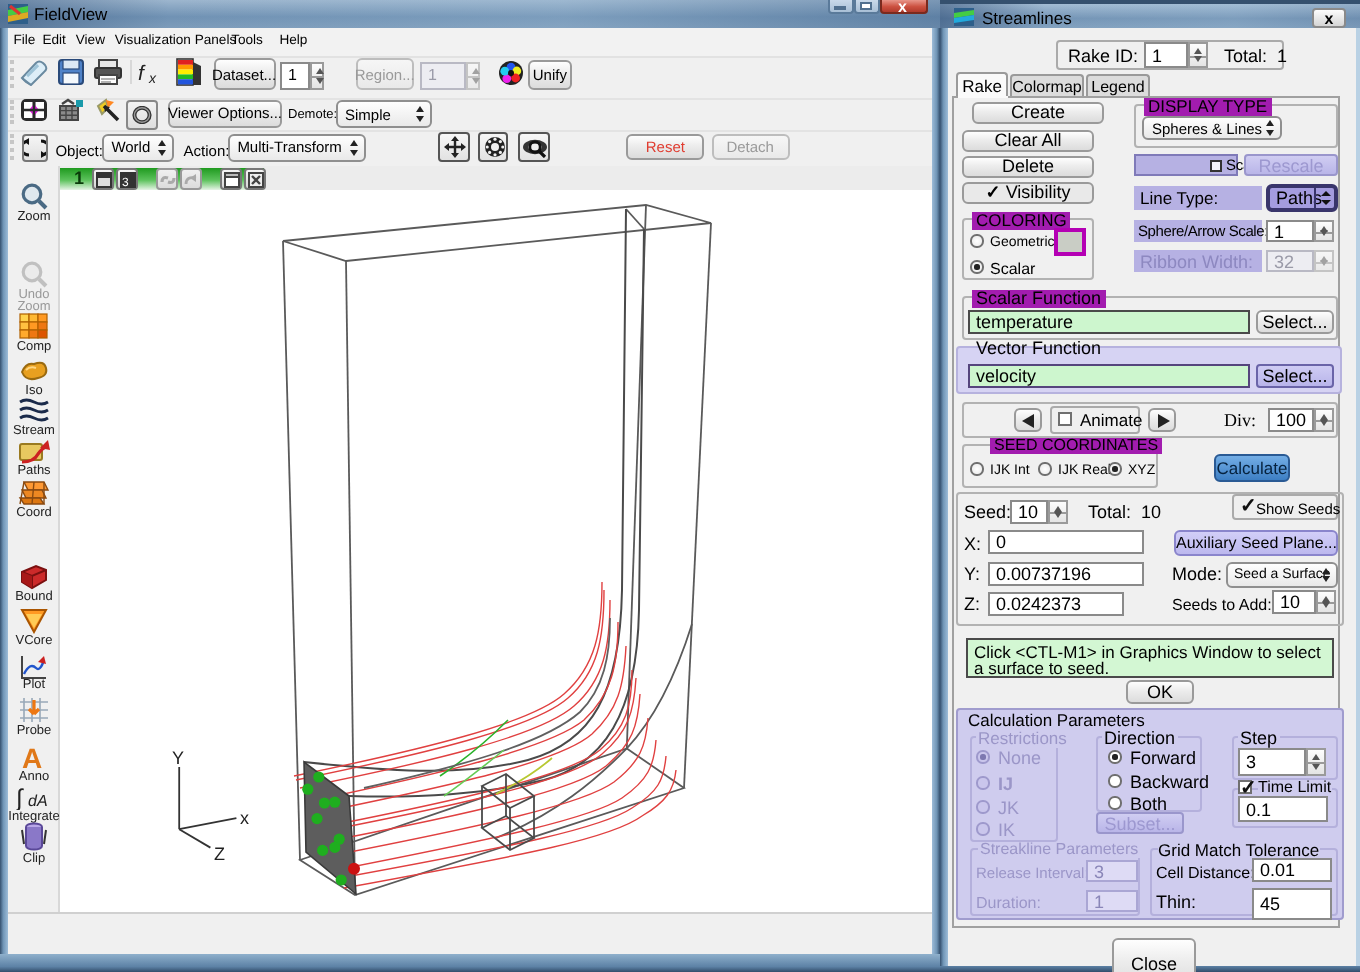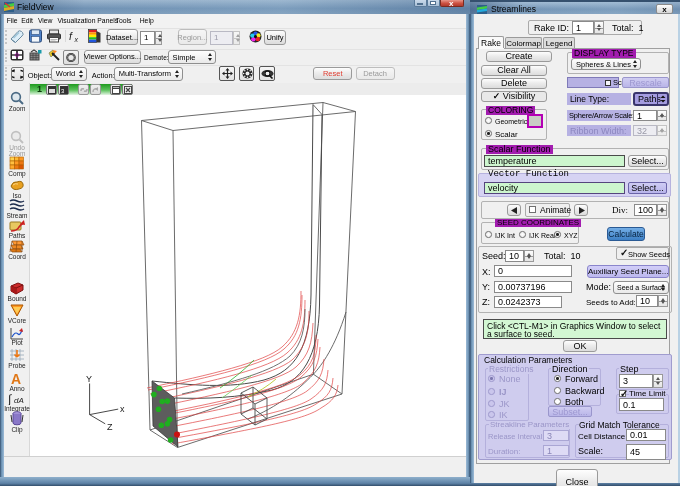--- a/index.html
+++ b/index.html
@@ -486,21 +486,21 @@
       <div class="spin" style="left:183px;top:111px;height:11px;opacity:.5;">
           <i></i>
         </div>
 
       <div class="grp" style="left:7px;top:134px;width:188px;height:22px;"></div>
       <div class="grplbl" style="left:12px;top:131px;font-size:9px;">Scalar Function</div>
       <div class="abs" style="left:10px;top:141px;width:141px;height:12px;background:#cdf6ce;border:1px solid #4a4a4a;font-size:9px;padding-left:3px;">temperature</div>
       <div class="btn" style="left:154px;top:141px;width:39px;height:12px;">Select...</div>
 
       <div class="abs" style="left:4px;top:159px;width:193px;height:24px;background:#d6d3f3;border:1px solid #b6b2de;border-radius:2px;"></div>
-      <div class="abs" style="left:12px;top:156px;font-size:9px;background:transparent;padding:0 2px;line-height:1;font-family:Liberation Mono, monospace;">Vector Function</div>
+      <div class="abs" style="left:12px;top:156px;font-size:9px;background:transparent;padding:0 2px;line-height:1;">Vector Function</div>
       <div class="abs" style="left:10px;top:168px;width:141px;height:12px;background:#cdf6ce;border:1px solid #55457d;font-size:9px;padding-left:3px;">velocity</div>
       <div class="abs" style="left:154px;top:168px;width:39px;height:12px;background:linear-gradient(#cfccf4,#b8b4ea);border:1px solid #6a64a8;border-radius:2px;text-align:center;font-size:9px;line-height:11px;">Select...</div>
 
       <div class="grp" style="left:7px;top:187px;width:188px;height:18px;"></div>
       <div class="btn" style="left:33px;top:190px;width:14px;height:12px;">
           <svg width="7" height="7">
             <path d="M6 0 L6 7 L0 3.5 Z" fill="#222"></path>
           </svg>
         </div>
       <div class="abs" style="left:51px;top:189px;width:45px;height:14px;background:#efefef;border:1px solid #aaa;border-radius:2px;"></div>
@@ -595,19 +595,19 @@
       <div class="abs" style="left:15px;top:407px;font-size:8px;color:#9b96c8;line-height:1;background:#cfccee;padding:0 1px;">Streakline Parameters</div>
       <div class="lbl" style="left:14px;top:417px;height:10px;font-size:7.5px;color:#9b96c8;">Release Interval:</div>
       <div class="abs" style="left:69px;top:416px;width:26px;height:11px;background:#dedbf5;border:1px solid #aaa6d4;color:#8a86b8;font-size:9px;padding-left:3px;">3</div>
       <div class="lbl" style="left:14px;top:432px;height:10px;font-size:8px;color:#9b96c8;">Duration:</div>
       <div class="abs" style="left:69px;top:431px;width:26px;height:11px;background:#dedbf5;border:1px solid #aaa6d4;color:#8a86b8;font-size:9px;padding-left:3px;">1</div>
 
       <div class="grp" style="left:101px;top:410px;width:94px;height:34px;border-color:#b4b0dc;"></div>
       <div class="abs" style="left:105px;top:407px;font-size:8.5px;line-height:1;background:#cfccee;">Grid Match Tolerance</div>
       <div class="lbl" style="left:104px;top:417px;height:10px;font-size:8px;">Cell Distance:</div>
       <div class="inp" style="left:152px;top:415px;width:40px;height:12px;">0.01</div>
-      <div class="lbl" style="left:104px;top:432px;height:10px;font-size:9px;">Scale:</div>
+      <div class="lbl" style="left:104px;top:432px;height:10px;font-size:9px;">Thin:</div>
       <div class="inp" style="left:152px;top:430px;width:40px;height:16px;">45</div>
 
       <div class="btn" style="left:82px;top:455px;width:42px;height:26px;">Close</div>
     </div>
   </div>
 </div>
 
 </body></html>

